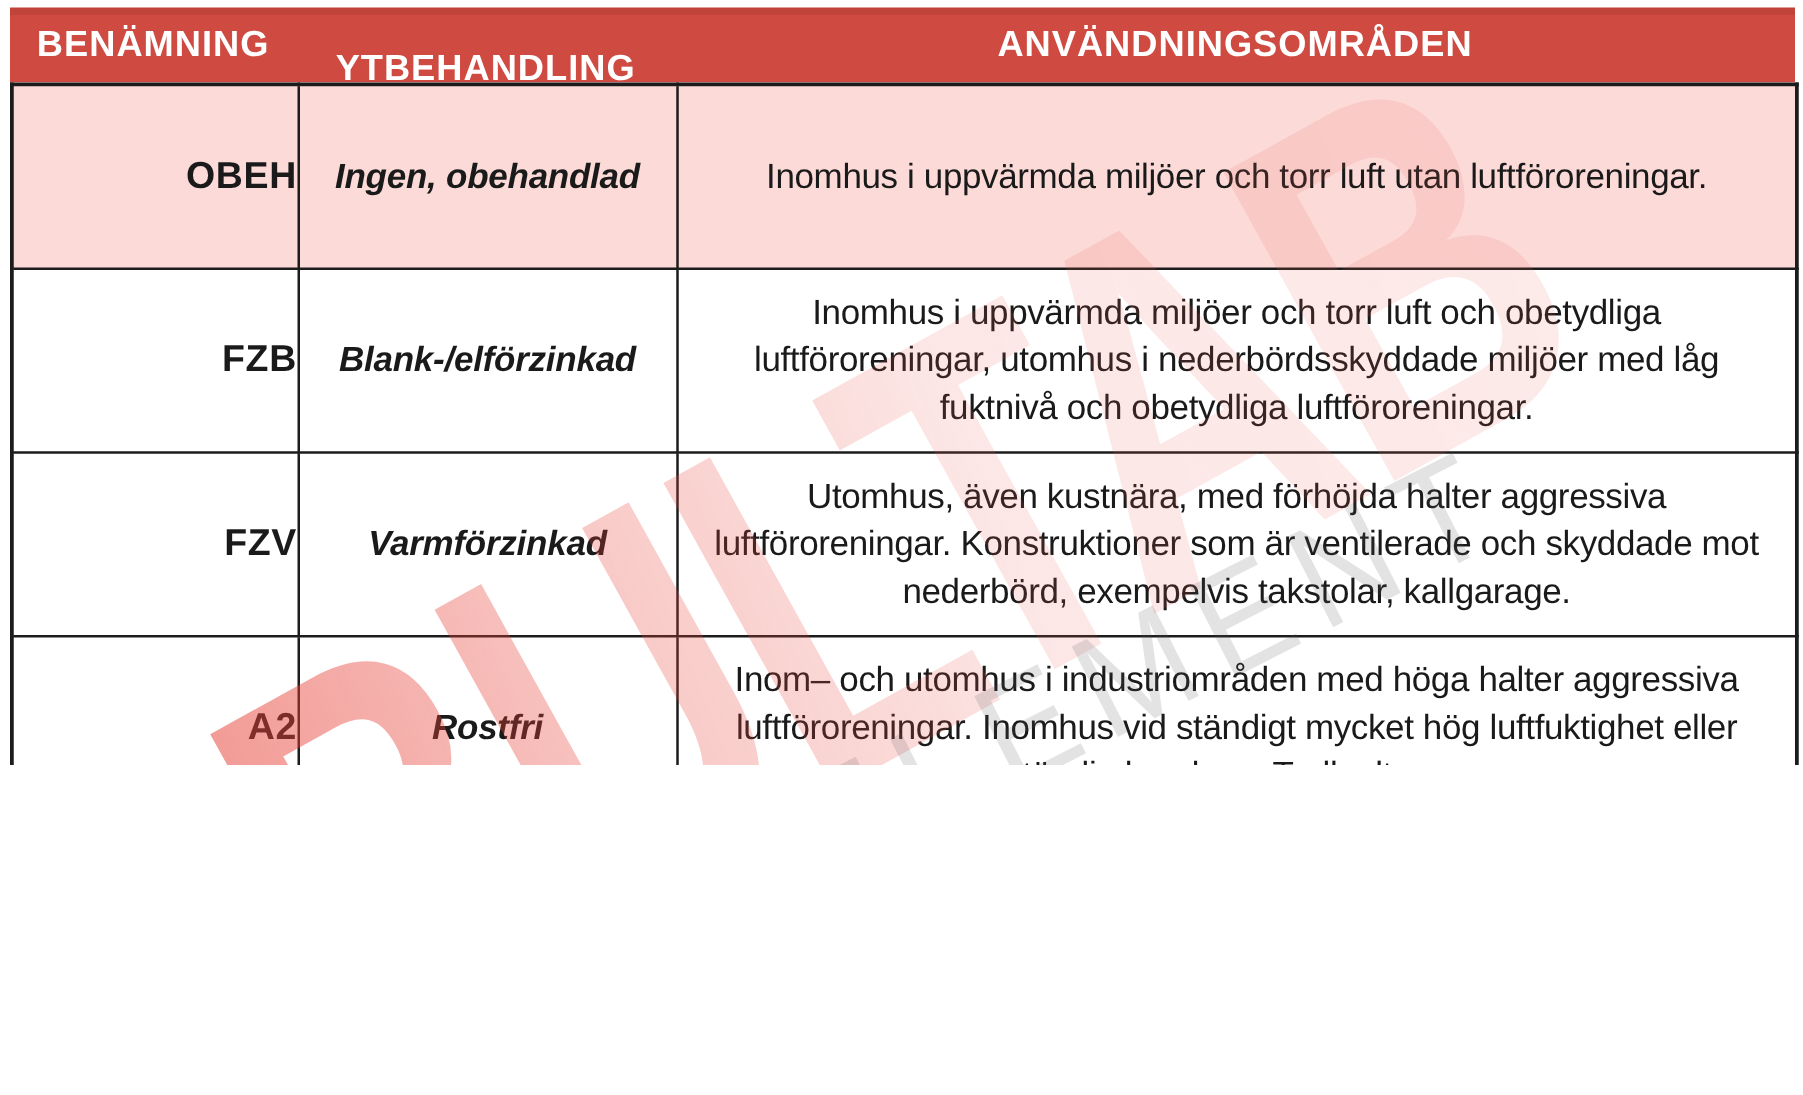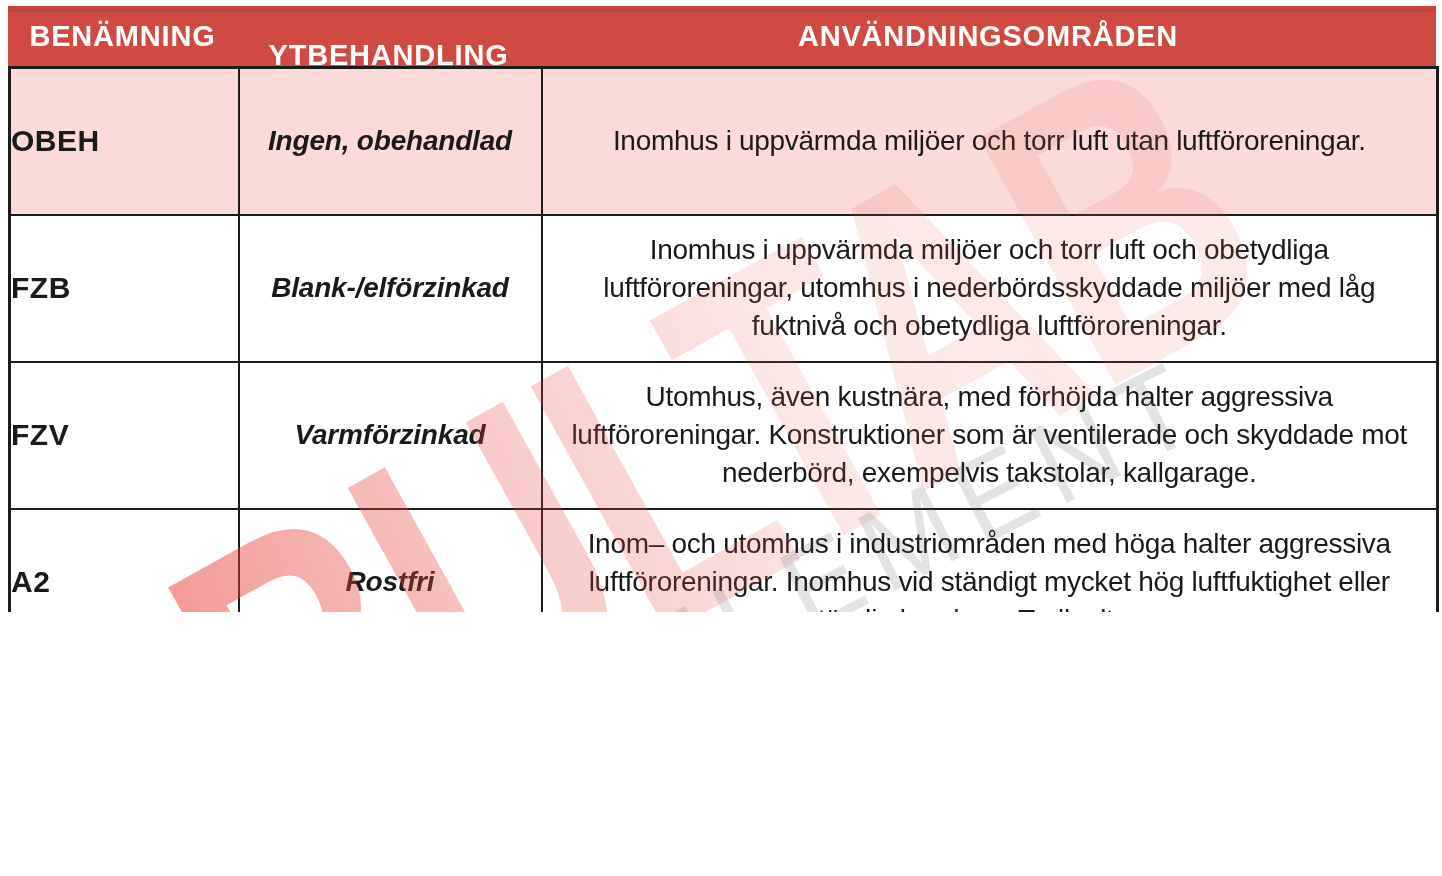--- a/index.html
+++ b/index.html
@@ -38,21 +38,21 @@
     border:3px solid var(--border);background:var(--row-bg);
   }
   col.c1{width:229px;}
   col.c2{width:303px;}
   col.c3{width:896px;}
   td{border:2px solid var(--border);vertical-align:middle;background:var(--row-bg);}
   tr.row{height:147px;}
   tr.row:last-child{height:214px;}
   tr.row.highlight td{background:var(--highlight-row-bg);}
 
-  td.code{font-weight:700;font-size:30px;text-align:left;letter-spacing:.5px;}
+  td.code{font-weight:700;font-size:30px;text-align:right;letter-spacing:.5px;}
   td.treat{font-style:italic;font-size:28px;text-align:center;letter-spacing:-.2px;font-weight:bold;}
   td.usage{
     font-size:28px;line-height:38px;text-align:center;
     padding:6px 26px;letter-spacing:-.3px;white-space:pre-line;
   }
 
   
   .watermark{position:absolute;inset:0;pointer-events:none;z-index:10;overflow:hidden;}
   .wm-main{position:absolute;left:715px;top:445px;transform:translate(-50%,-50%) rotate(-29deg);}
   .wm-main-inner{

